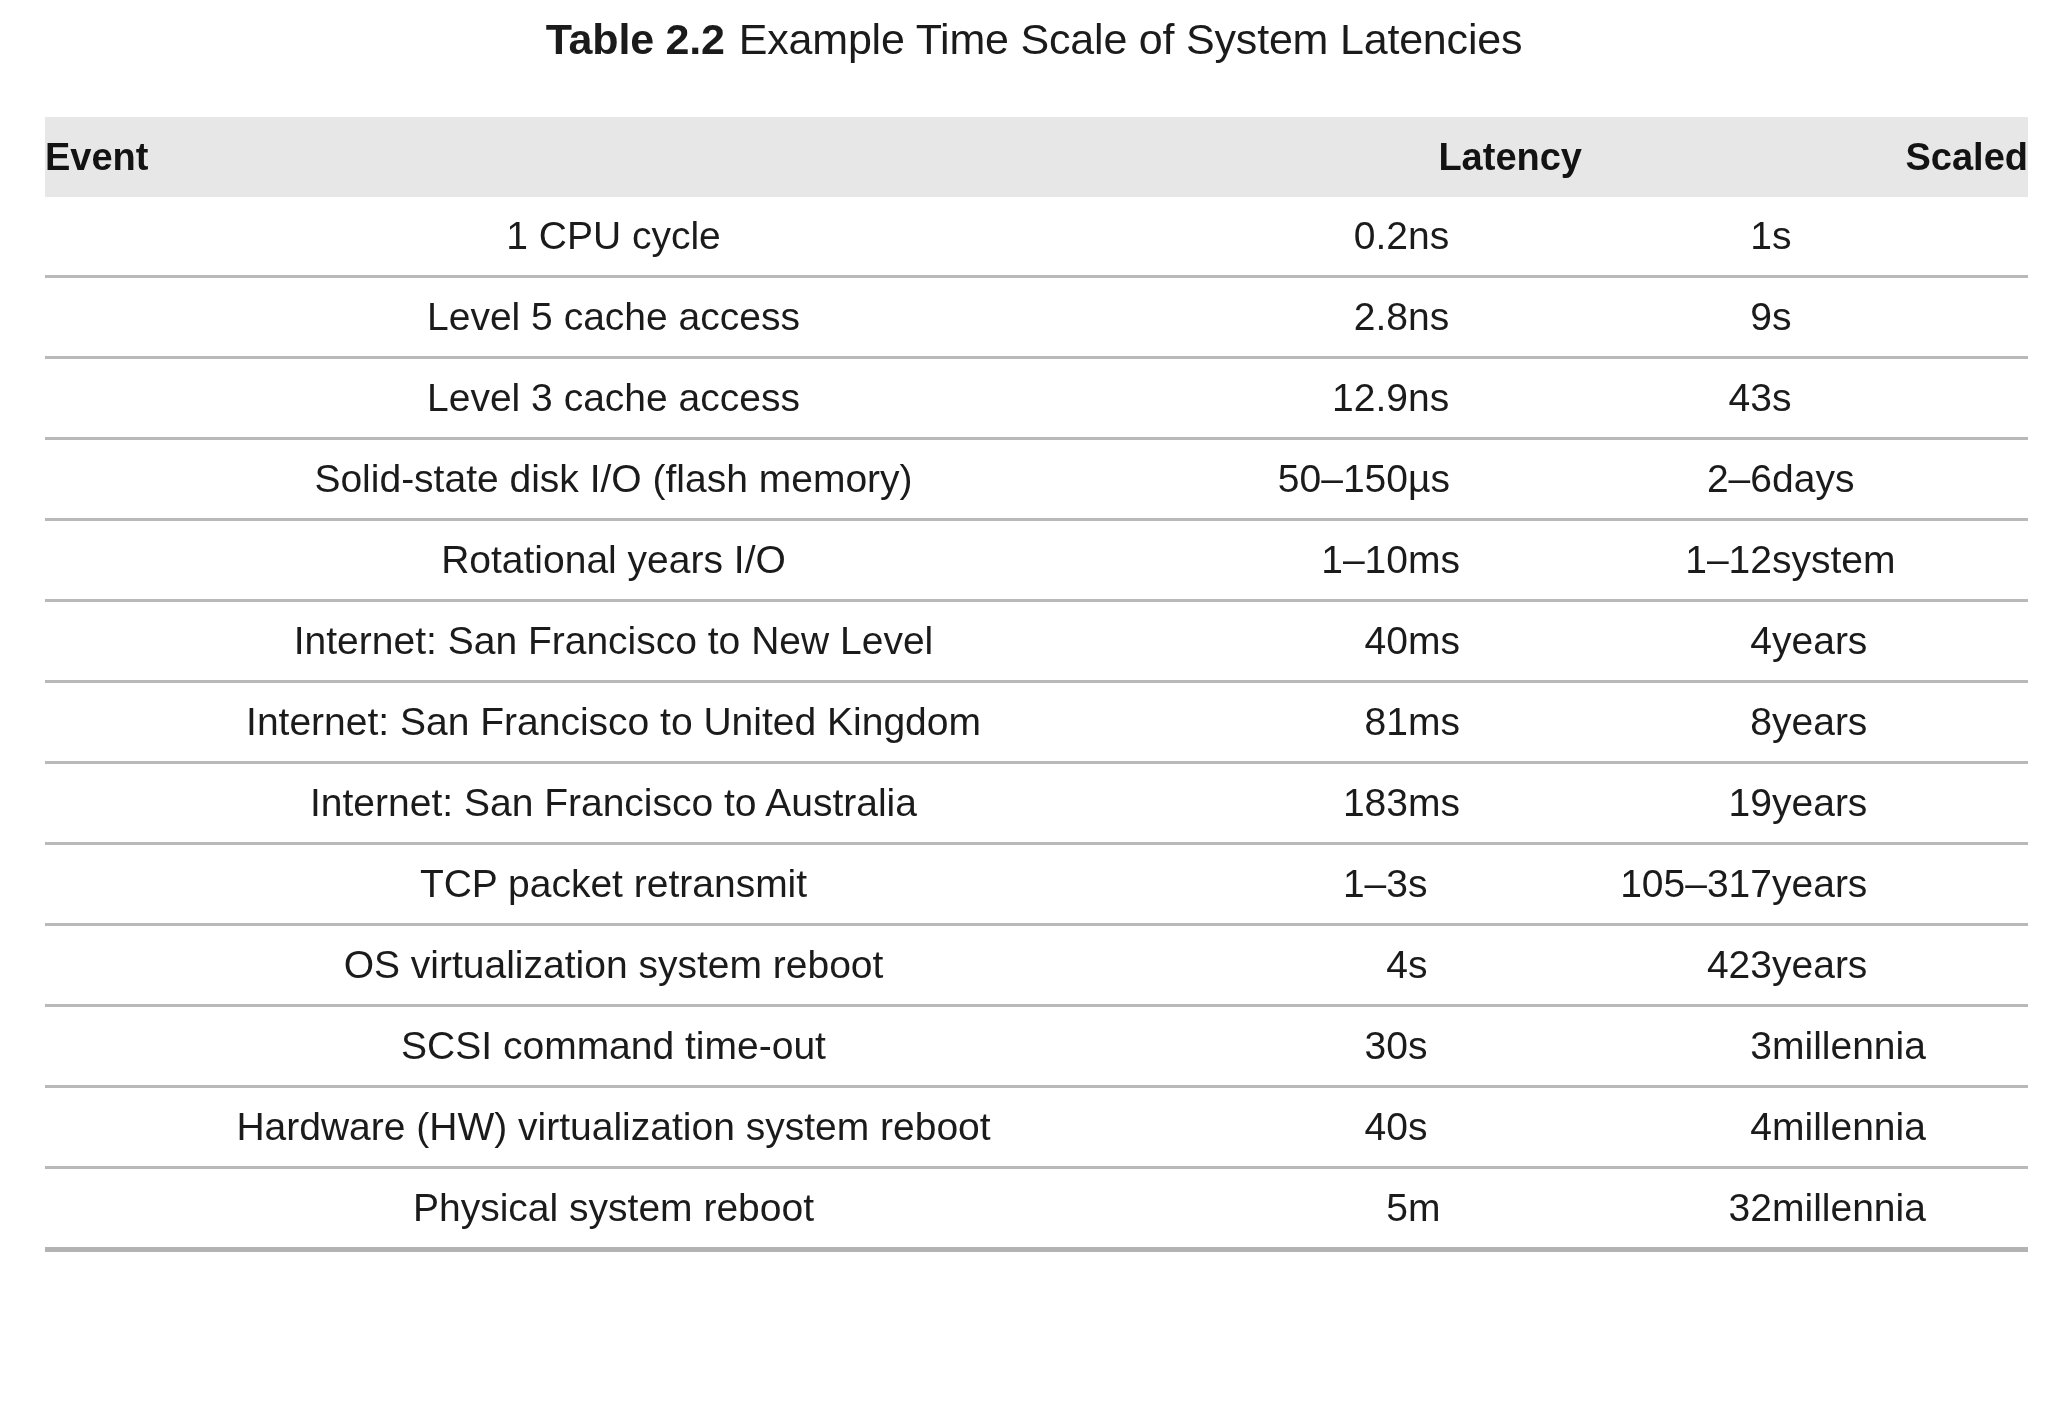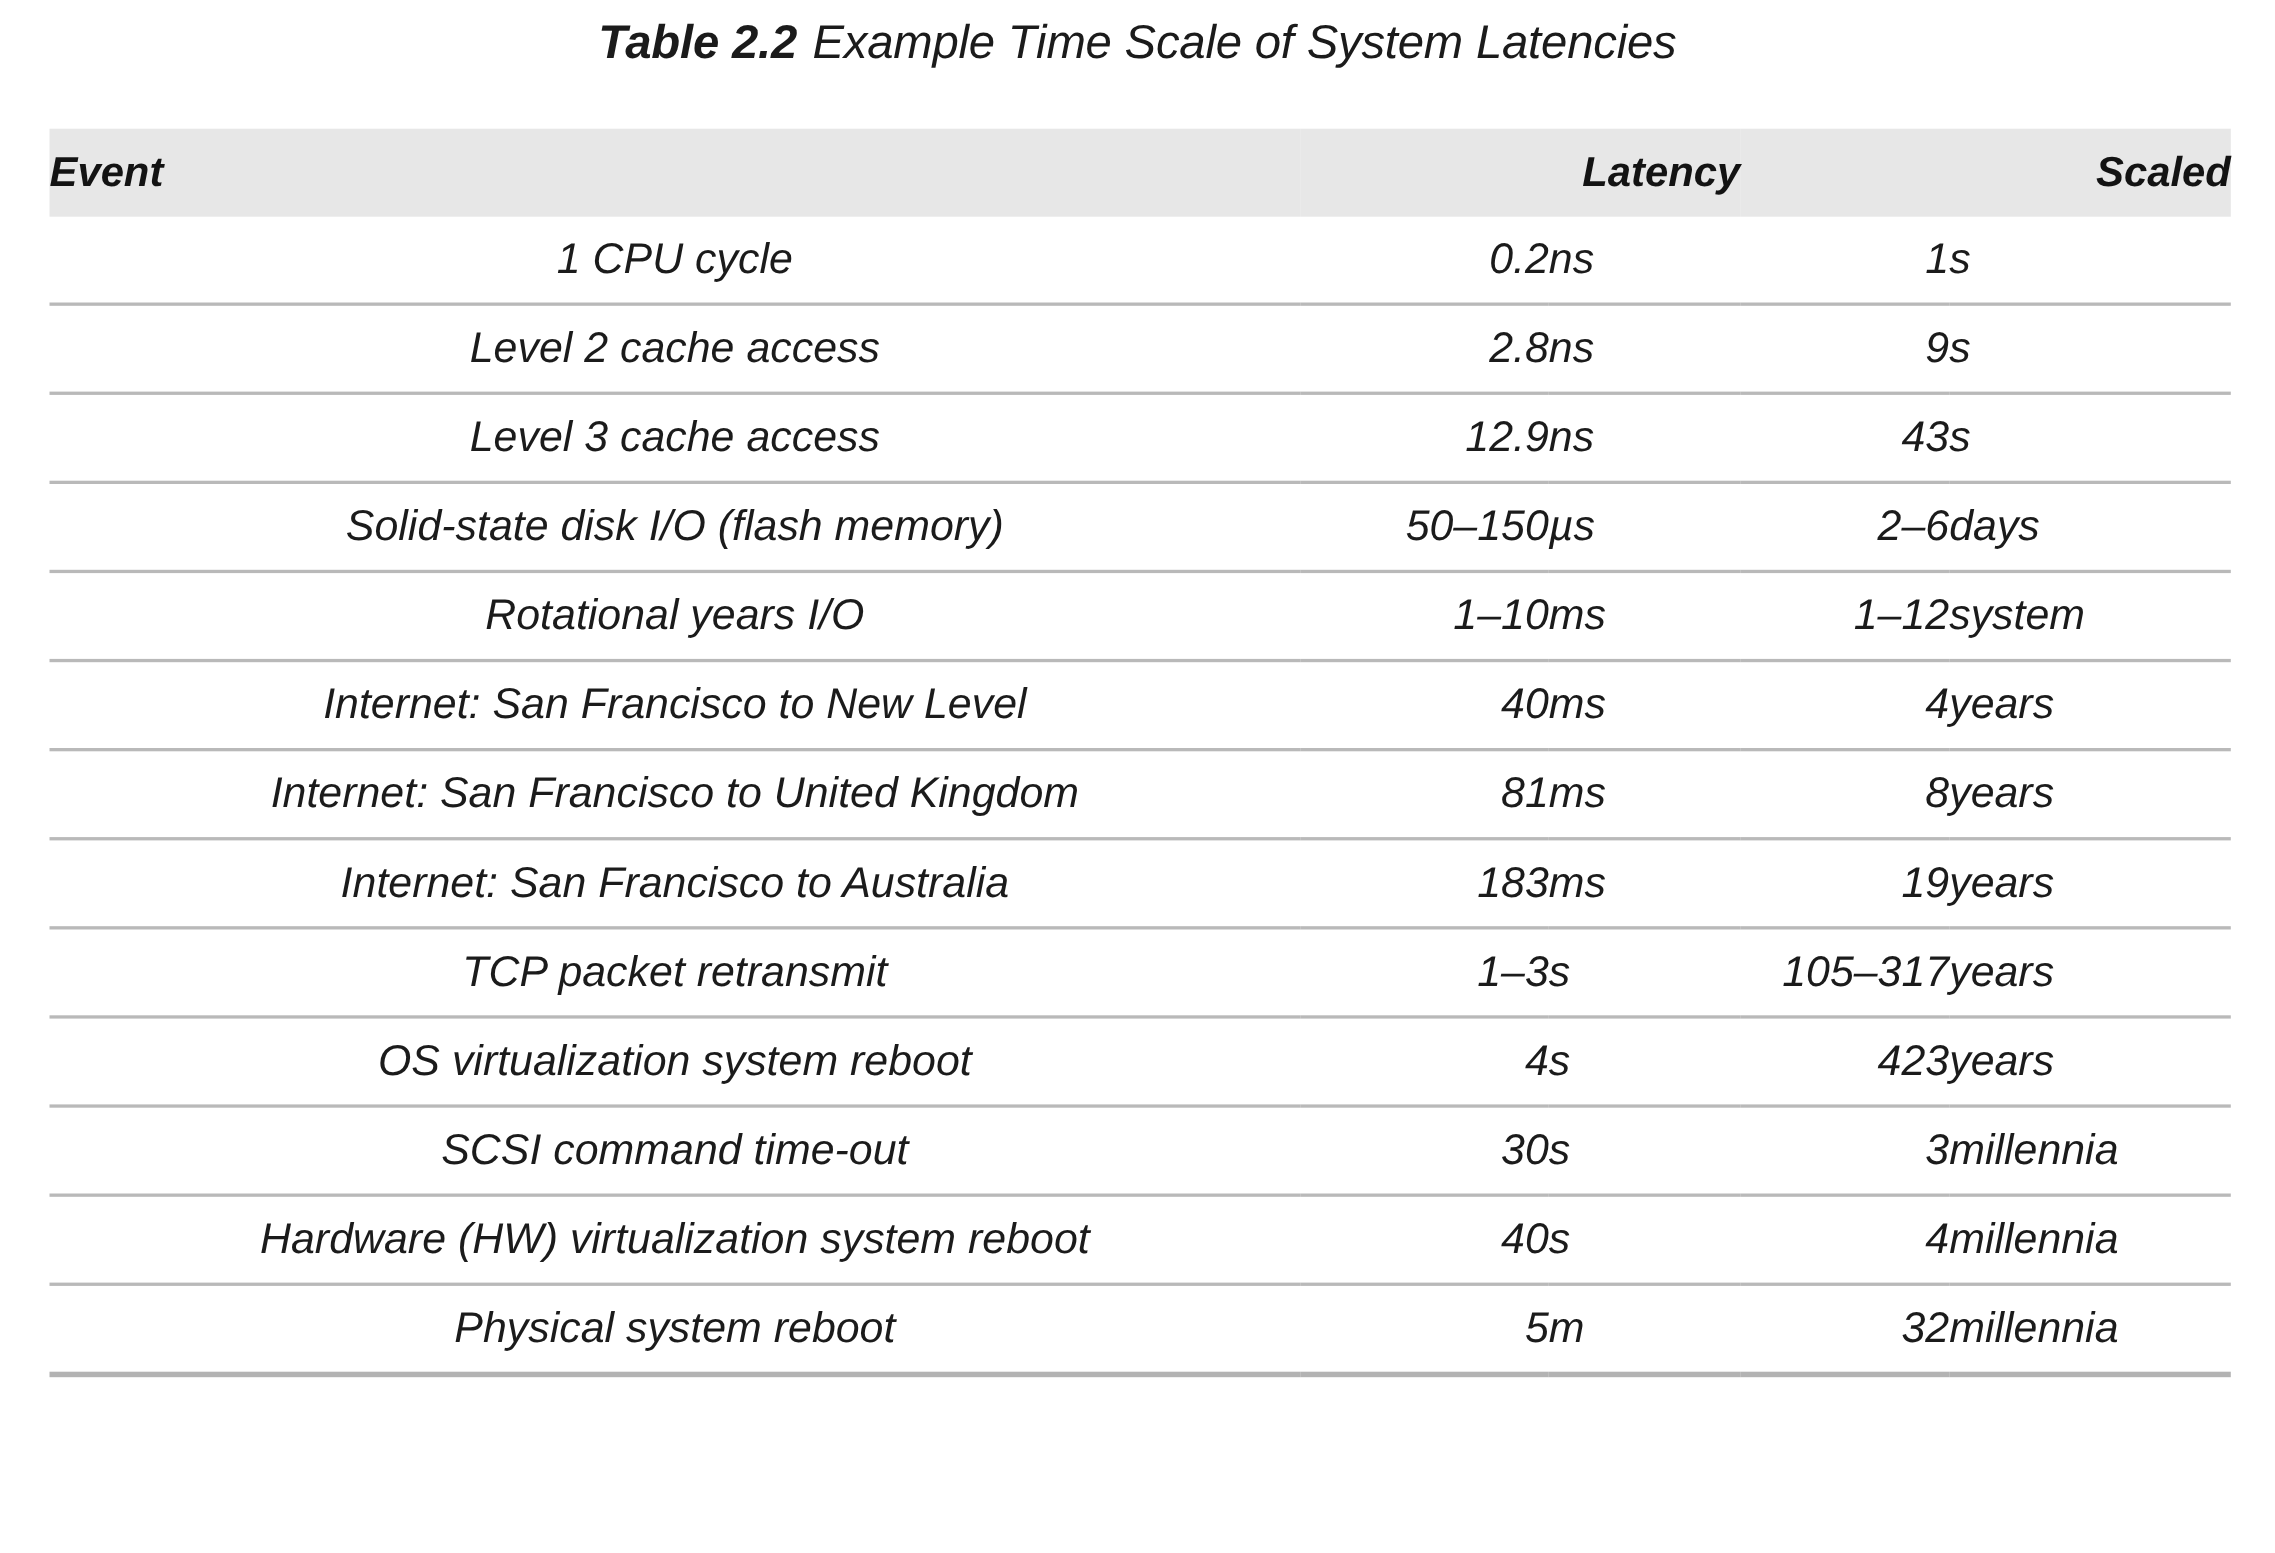--- a/index.html
+++ b/index.html
@@ -14,21 +14,20 @@
     color: #1b1b1b;
     -webkit-font-smoothing: antialiased;
     overflow: hidden;
   }
 
   .page {
     position: relative;
     width: 2068px;
     height: 1196px;
     box-sizing: border-box;
-    font-style: italic;
   }
 
   
   .table-caption {
     position: absolute;
     top: 10px;
     left: 0;
     width: 2068px;
     text-align: center;
     font-size: 43px;
@@ -145,21 +144,21 @@
     </thead>
     <tbody id="table-body">
         <tr>
           <td class="c-event">1 CPU cycle</td>
           <td class="c-num">0.2</td>
           <td class="c-unit">ns</td>
           <td class="c-num">1</td>
           <td class="c-sc-unit">s</td>
         </tr>
         <tr>
-          <td class="c-event">Level 2 cache access</td>
+          <td class="c-event">Level 5 cache access</td>
           <td class="c-num">2.8</td>
           <td class="c-unit">ns</td>
           <td class="c-num">9</td>
           <td class="c-sc-unit">s</td>
         </tr>
         <tr>
           <td class="c-event">Level 3 cache access</td>
           <td class="c-num">12.9</td>
           <td class="c-unit">ns</td>
           <td class="c-num">43</td>

